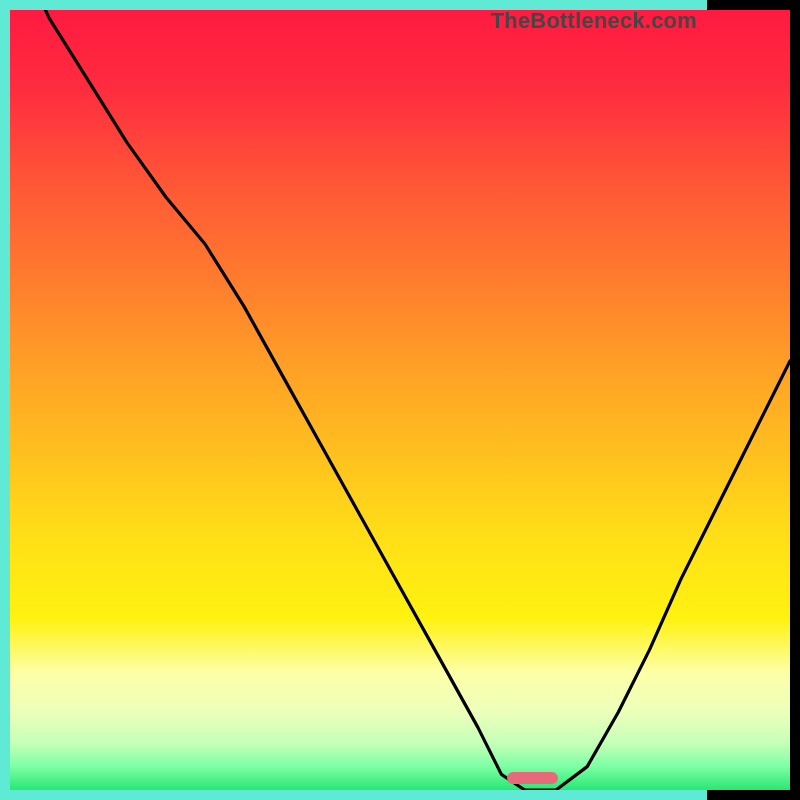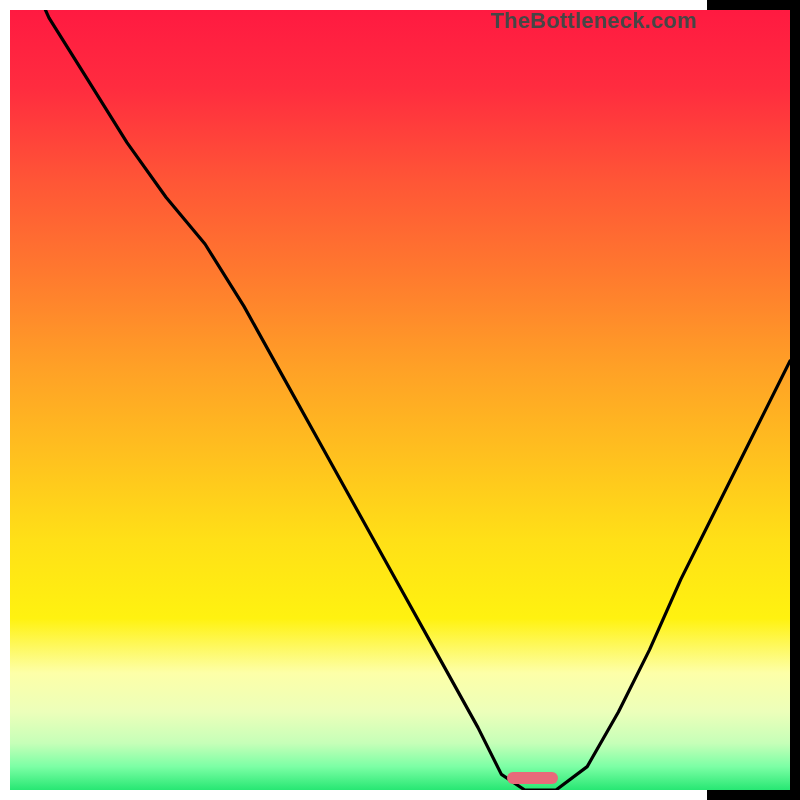--- a/index.html
+++ b/index.html
@@ -8,21 +8,21 @@
     width: 800px;
     height: 800px;
     overflow: hidden;
     background: #000;
     font-family: Arial, Helvetica, sans-serif;
   }
   .chart-outer {
     position: relative;
     width: 707px;
     height: 800px;
-    background: #ffffff;
+    background: #5eead4;
   }
   .plot-area {
     position: absolute;
     left: 10px;
     top: 10px;
     width: 780px;
     height: 780px;
     overflow: hidden;
   }
   .gradient-bg {

